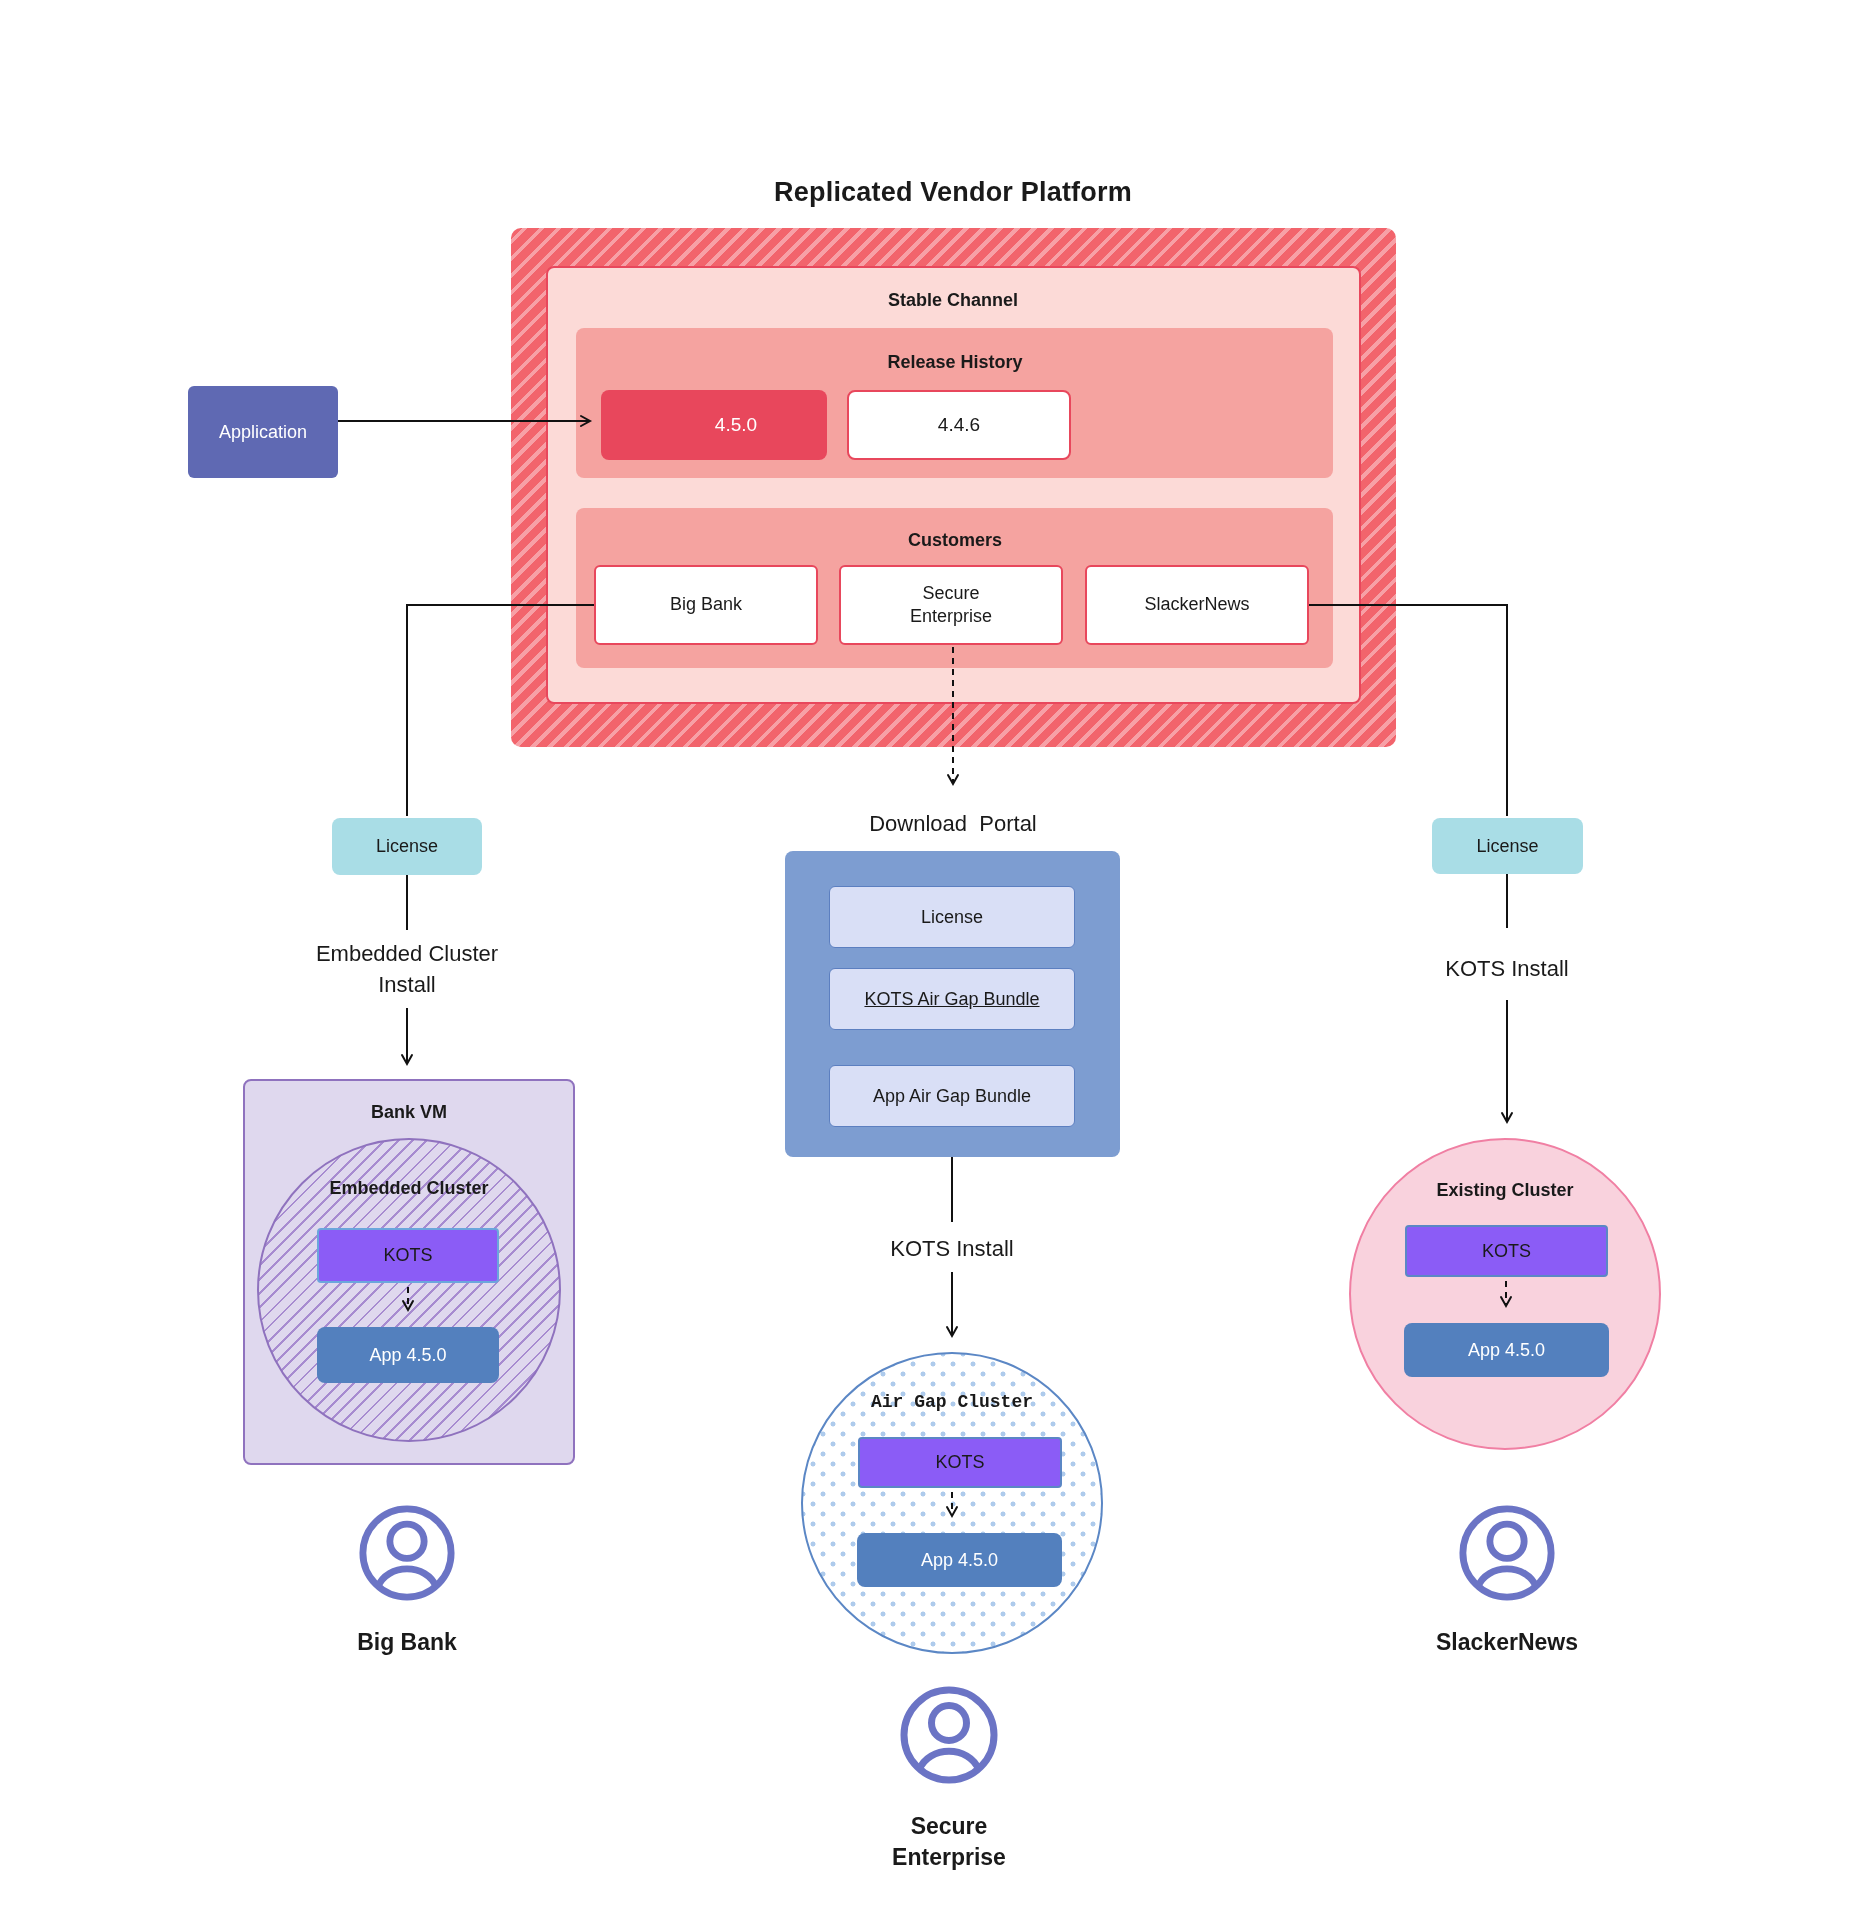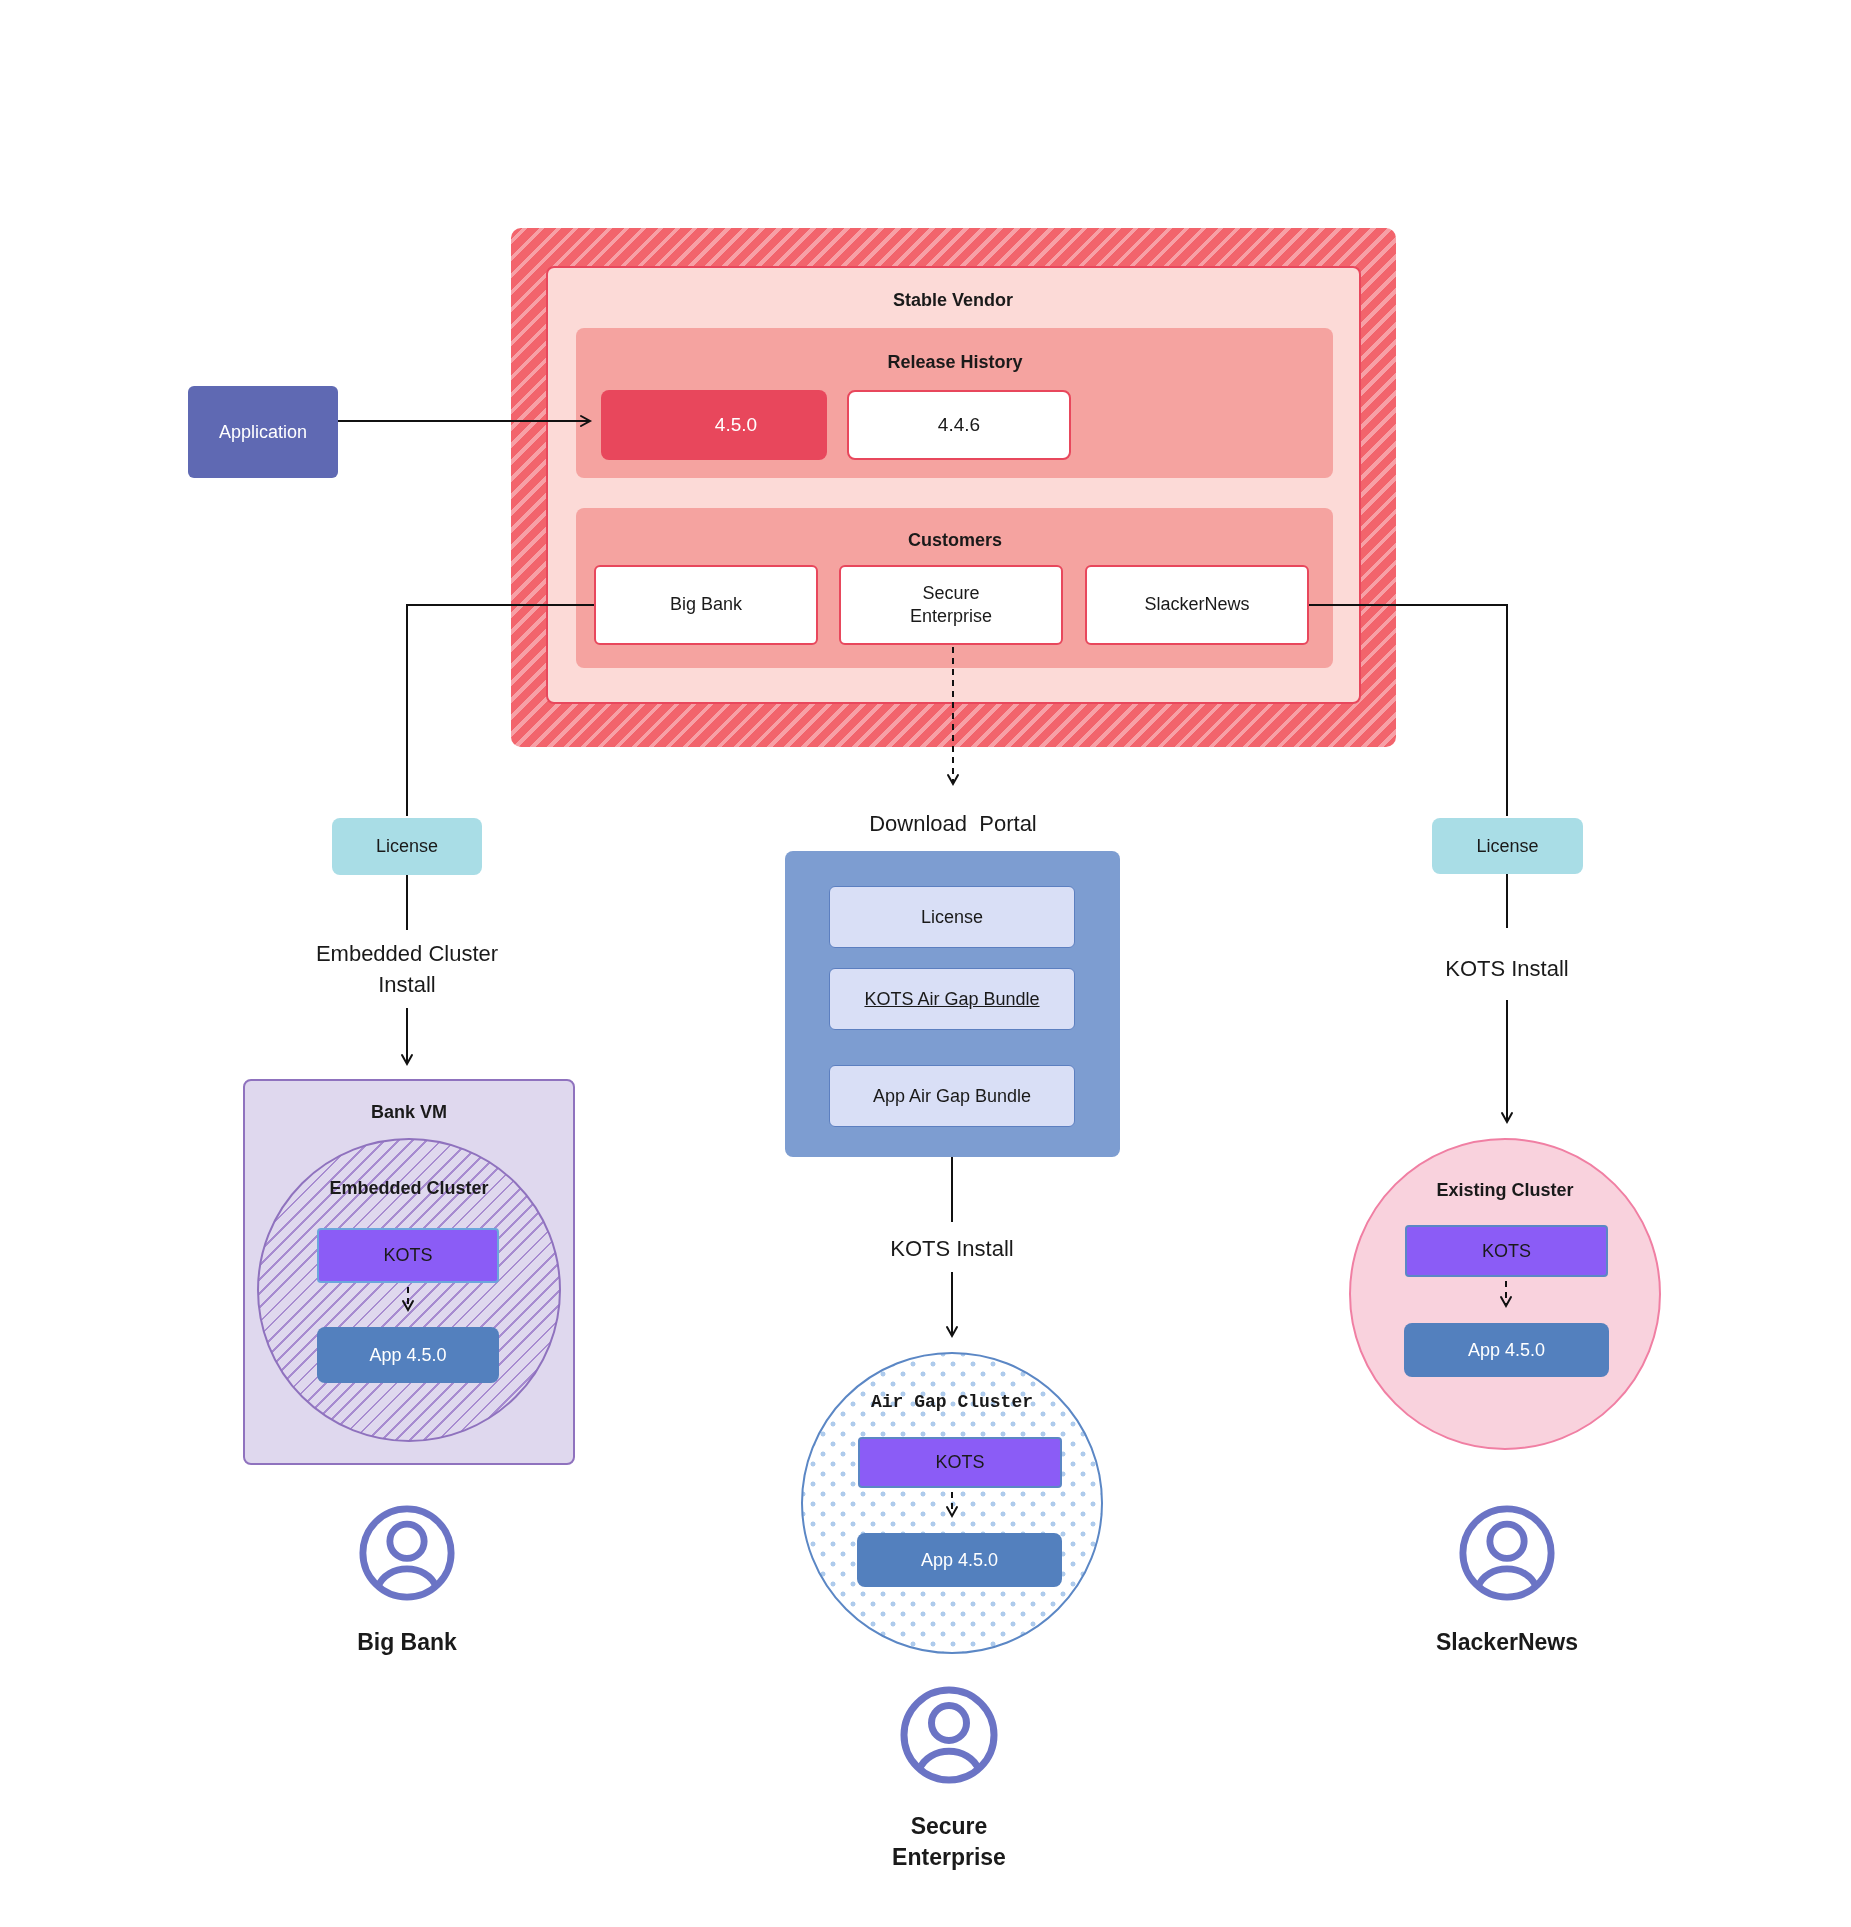--- a/index.html
+++ b/index.html
@@ -77,25 +77,26 @@
         <circle cx="50" cy="50" r="45" fill="none" stroke="currentColor" stroke-width="7"></circle>
         <circle cx="50" cy="38" r="17.5" fill="none" stroke="currentColor" stroke-width="7"></circle>
         <path d="M20,85 C30,60 70,60 80,85" fill="none" stroke="currentColor" stroke-width="7" clip-path="url(#user-clip)"></path>
       </symbol>
       <marker id="arrowhead" markerUnits="userSpaceOnUse" markerWidth="14" markerHeight="14" viewBox="0 0 14 14" refX="11" refY="7" orient="auto">
         <path d="M2,2 L11,7 L2,12" fill="none" stroke="#111" stroke-width="2" stroke-linecap="round"></path>
       </marker>
     </defs>
   </svg>
 
+  <div class="abs center diagram-title" style="left:653px;top:175px;width:600px;height:34px;">Replicated Vendor Platform</div>
 
   <div class="abs hatch-red" style="left:511px;top:228px;width:885px;height:519px;"></div>
 
   <div class="abs stable" style="left:546px;top:266px;width:815px;height:438px;"></div>
-  <div class="abs center grp-label" style="left:753px;top:288px;width:400px;height:24px;">Stable Vendor</div>
+  <div class="abs center grp-label" style="left:753px;top:288px;width:400px;height:24px;">Stable Channel</div>
 
   <div class="abs salmon" style="left:576px;top:328px;width:757px;height:150px;"></div>
   <div class="abs center grp-label" style="left:755px;top:350px;width:400px;height:24px;">Release History</div>
   <div class="abs center rel-current" style="left:601px;top:390px;width:226px;height:70px;padding-left:44px;">4.5.0</div>
   <div class="abs center rel-old" style="left:847px;top:390px;width:224px;height:70px;">4.4.6</div>
 
   <div class="abs salmon" style="left:576px;top:508px;width:757px;height:160px;"></div>
   <div class="abs center grp-label" style="left:755px;top:528px;width:400px;height:24px;">Customers</div>
   <div class="abs center cust-box" style="left:594px;top:565px;width:224px;height:80px;">Big Bank</div>
   <div class="abs center cust-box" style="left:839px;top:565px;width:224px;height:80px;">Secure

